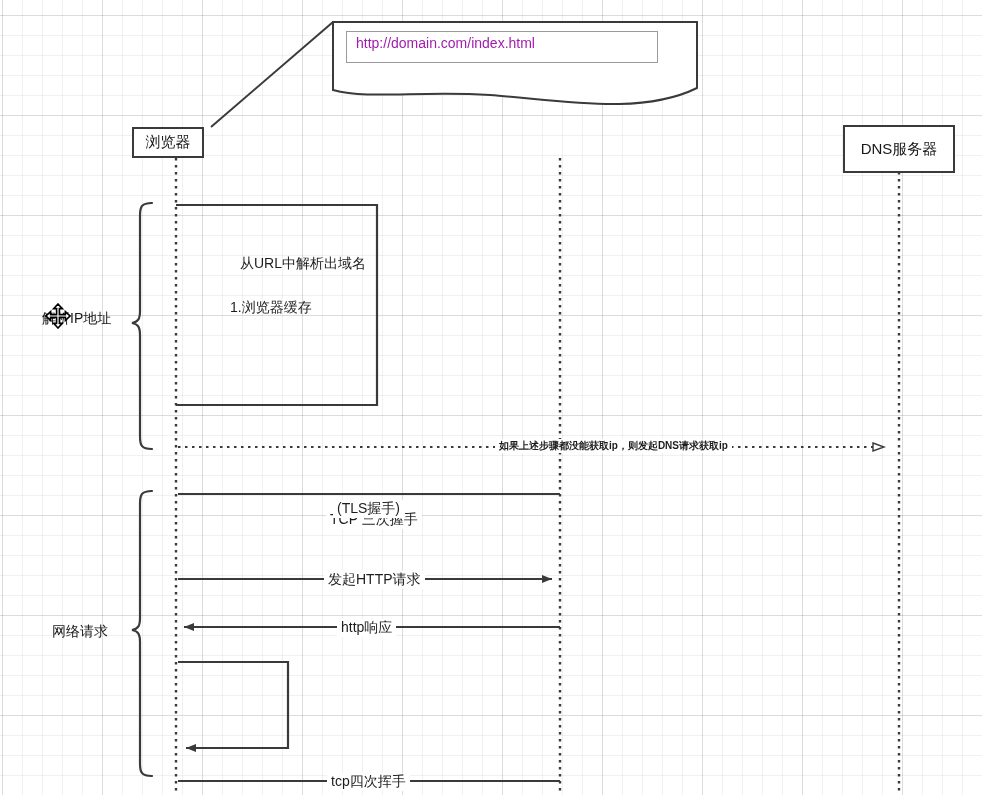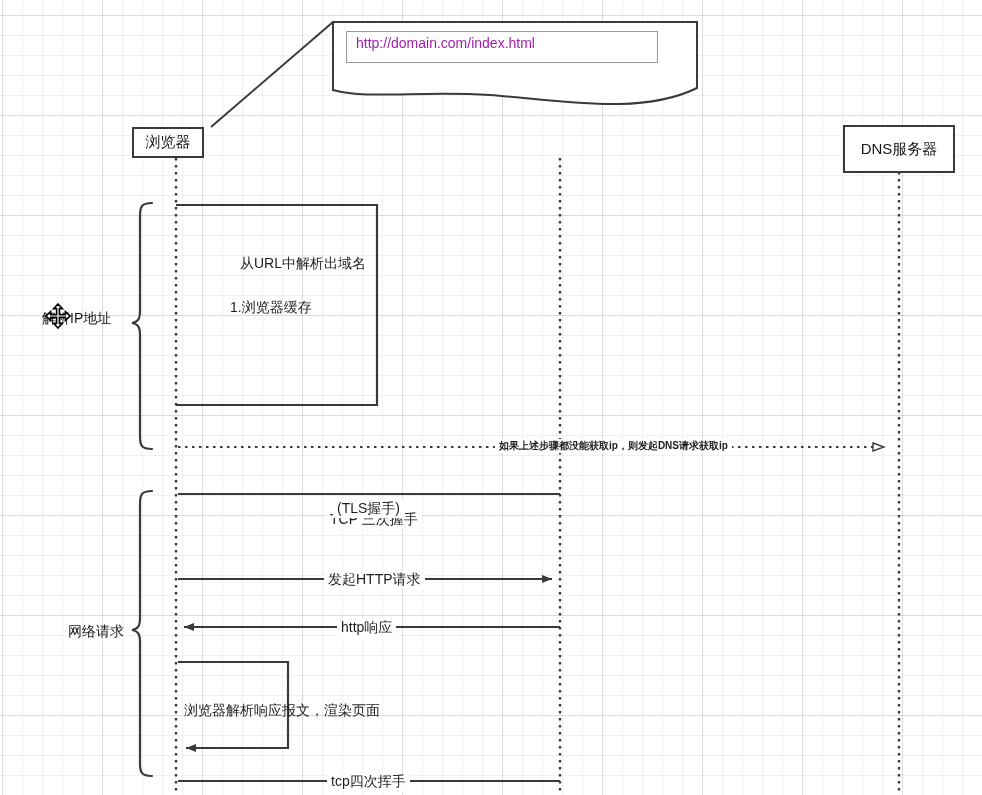--- a/index.html
+++ b/index.html
@@ -173,37 +173,36 @@
 
   <div class="note-url" style="left:346px; top:31px; width:312px; height:32px;">http://domain.com/index.html</div>
 
   <div class="box-label" style="left:132px; top:127px; width:72px; height:31px;">浏览器</div>
 
 
   <div class="box-label" style="left:843px; top:125px; width:112px; height:48px;">DNS服务器</div>
 
   <div class="group-label" style="left:42px; top:310px;">解析IP地址</div>
 
-  <div class="group-label" style="left:68px; top:623px;">网络请求</div>
+  <div class="group-label" style="left:52px; top:623px;">网络请求</div>
 
   <div class="block-text" style="left:240px; top:252px;">从URL中解析出域名</div>
   <div class="block-text" style="left:230px; top:296px;">1.浏览器缓存</div>
 
   <div class="msg-label bold" style="left:455px; top:439px;">如果上述步骤都没能获取ip，则发起DNS请求获取ip</div>
 
   <div class="msg-label" style="left:326px; top:479px;margin-top:32px;">TCP 三次握手</div>
   <div class="msg-label" style="left:333px; top:500px;">(TLS握手)</div>
 
   <div class="msg-label" style="left:324px; top:571px;">发起HTTP请求</div>
 
   <div class="msg-label" style="left:337px; top:619px;">http响应</div>
 
   <div class="msg-label" style="left:327px; top:773px;">tcp四次挥手</div>
 
-  <div class="block-text" style="left:184px; top:699px;">浏览器解析响应报文，渲染页面</div>
 
   <svg class="cursor-move" style="left:45px; top:303px;" viewBox="0 0 26 26">
     <path d="M13,1 L17.4,5.6 L14.4,5.6 L14.4,11.6 L20.4,11.6 L20.4,8.6
              L25,13 L20.4,17.4 L20.4,14.4 L14.4,14.4 L14.4,20.4 L17.4,20.4
              L13,25 L8.6,20.4 L11.6,20.4 L11.6,14.4 L5.6,14.4 L5.6,17.4
              L1,13 L5.6,8.6 L5.6,11.6 L11.6,11.6 L11.6,5.6 L8.6,5.6 Z" fill="#ffffff" stroke="#000000" stroke-width="1.6" stroke-linejoin="miter"></path>
   </svg>
 
 </div>
 

